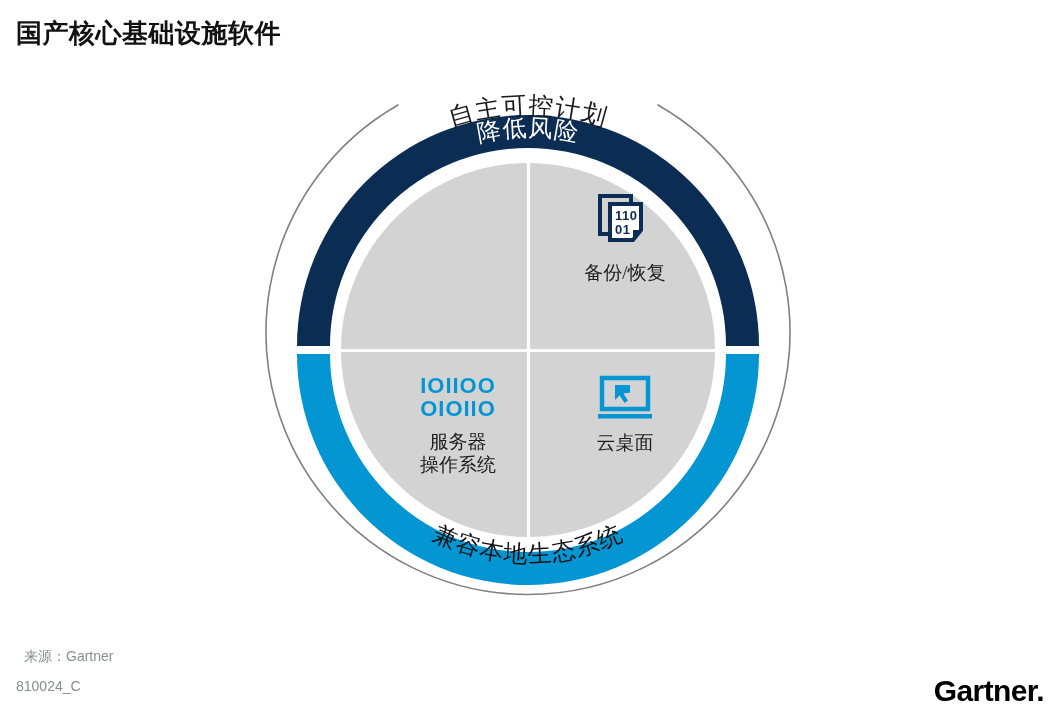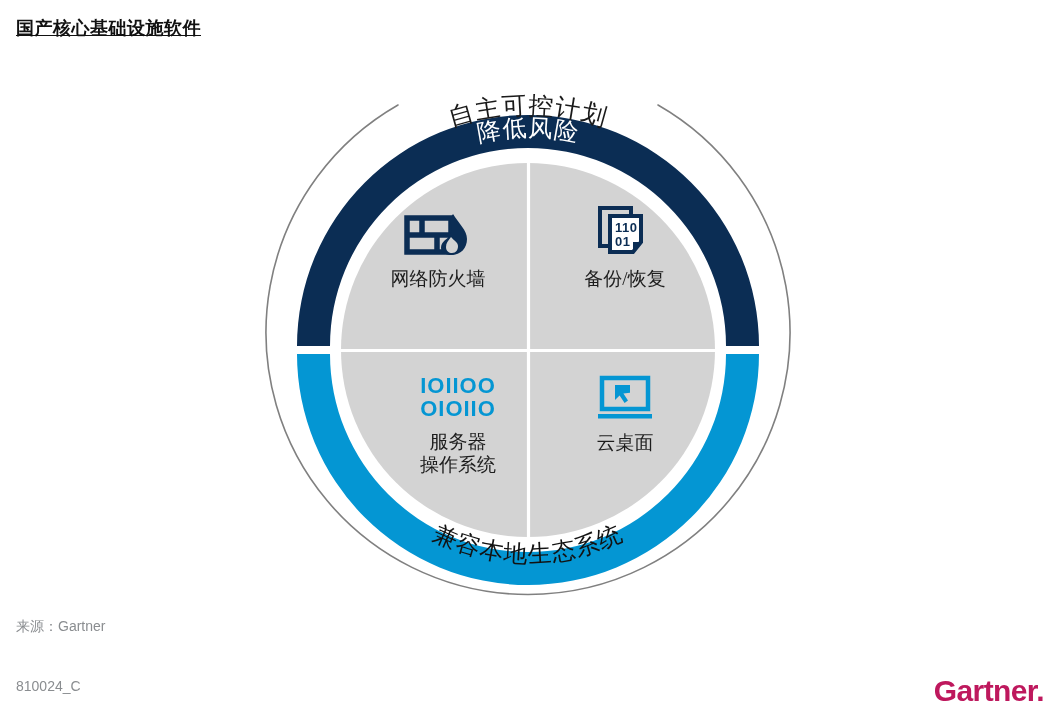--- a/index.html
+++ b/index.html
@@ -18,26 +18,25 @@
     position: relative;
     width: 1058px;
     height: 715px;
     background: #ffffff;
   }
   #page-title {
     position: absolute;
     left: 16px;
     top: 16px;
     font-family: "Liberation Serif", "DejaVu Serif", serif;
-    font-size: 18px;
+    font-size: 26px;
     font-weight: bold;
     color: #111111;
     letter-spacing: 0.5px;
     white-space: nowrap;
-    text-decoration: underline;
   }
   #figure-wrap {
     position: absolute;
     left: 0;
     top: 0;
     width: 1058px;
     height: 660px;
   }
   svg#donut {
     position: absolute;
@@ -75,30 +74,30 @@
     text-align: center;
   }
   #source-line, #doc-id {
     position: absolute;
     left: 16px;
     font-family: "Liberation Sans", sans-serif;
     font-size: 14px;
     color: #8a8d90;
     white-space: nowrap;
   }
-  #source-line { top: 618px; }
+  #source-line { top: 648px; margin-left: 8px; }
   #doc-id { top: 678px; }
   #gartner-logo {
     position: absolute;
     right: 14px;
     top: 676px;
     font-family: "Liberation Sans", sans-serif;
     font-size: 30px;
     font-weight: bold;
-    color: #be185d;
+    color: #000000;
     letter-spacing: -0.6px;
     line-height: 1;
     white-space: nowrap;
   }
   #gartner-logo .dot {
     font-size: 30px;
   }
 </style>
 </head>
 <body>
@@ -136,39 +135,22 @@
 
       <text font-family="Liberation Serif, DejaVu Serif, serif" font-size="24" fill="#ffffff" letter-spacing="1">
         <textPath id="topRingTP" href="#topRingPath" startOffset="50%" text-anchor="middle">降低风险</textPath>
       </text>
 
       <text font-family="Liberation Serif, DejaVu Serif, serif" font-size="24" fill="#121212" letter-spacing="1">
         <textPath id="botRingTP" href="#botRingPath" startOffset="50%" text-anchor="middle">兼容本地生态系统</textPath>
       </text>
     </svg>
 
-    <div class="quad-cell" style="left:358px; top:206px; width:160px;">
-      <div class="icon-box" style="height:52px;">
-        <svg width="70" height="50" viewBox="0 0 70 50" aria-hidden="true">
-          <g fill="none" stroke="#0b2d54" stroke-width="5.5" stroke-linejoin="miter">
-            <rect x="4" y="10" width="44" height="34"></rect>
-            <line x1="4" y1="27" x2="48" y2="27"></line>
-            <line x1="19" y1="10" x2="19" y2="27"></line>
-            <line x1="34" y1="27" x2="34" y2="44"></line>
-          </g>
-          <path d="M50 6 C 44 14, 52 19, 47 27 C 44 32, 38 33, 38 40 C 38 45, 43 47, 48 47
-                   C 58 47, 64 40, 64 31 C 64 22, 56 16, 50 6 Z" fill="#0b2d54"></path>
-          <path d="M48 29 C 45 33, 43 35, 43 39 C 43 43, 46 45, 49 45 C 53 45, 55 42, 55 38
-                   C 55 34, 51 33, 48 29 Z" fill="#d3d3d3"></path>
-        </svg>
-      </div>
-      <div class="quad-label">网络防火墙</div>
-    </div>
 
-    <div class="quad-cell" style="left:545px; top:206px; width:160px;">
+    <div class="quad-cell" style="left:545px; top:194px; width:160px;gap:6px;">
       <div class="icon-box" style="height:52px;">
         <svg width="58" height="54" viewBox="0 0 58 54" aria-hidden="true">
           <g fill="none" stroke="#0b2d54" stroke-width="4">
             <rect x="4" y="4" width="31" height="38"></rect>
           </g>
           <path d="M14 12 H45 V38 L37 48 H14 Z" fill="#ffffff" stroke="#0b2d54" stroke-width="4" stroke-linejoin="miter"></path>
           <path d="M45 38 L37 38 L37 48 Z" fill="#0b2d54"></path>
           <g fill="#0b2d54" font-family="Liberation Sans, sans-serif" font-size="13" font-weight="bold" letter-spacing="0.5">
             <text x="19" y="28">110</text>
             <text x="19" y="42">01</text>

